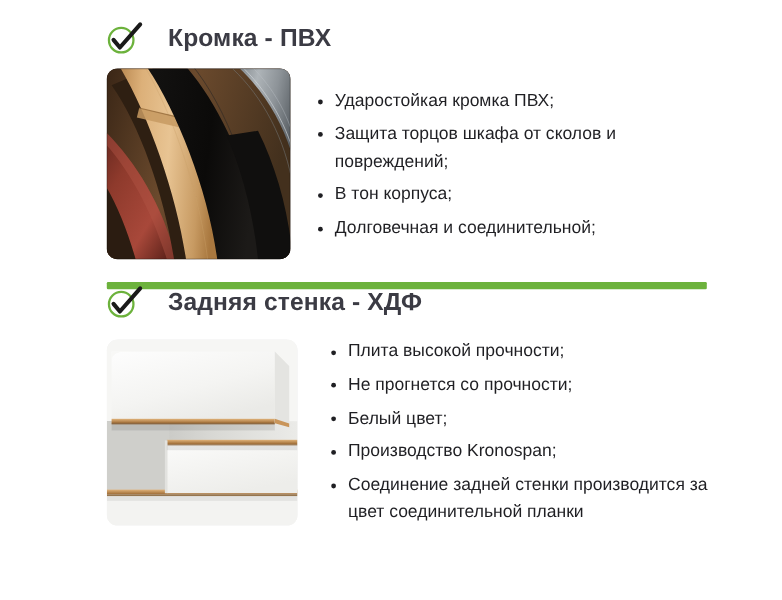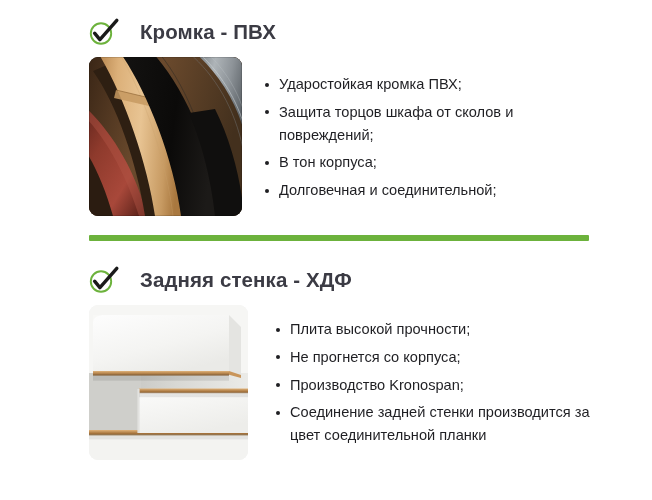--- a/index.html
+++ b/index.html
@@ -23,21 +23,21 @@
     box-sizing: border-box;
   }
 
   
   .section {
     position: absolute;
     left: 0;
     width: 652px;
   }
   #section-edge  { top: 14px; }
-  #section-back  { top: 262px; }
+  #section-back  { top: 234px; }
 
   
   .heading-row {
     display: flex;
     align-items: center;
     padding-left: 88px;
     height: 36px;
   }
 
   .check-badge {
@@ -298,21 +298,22 @@
           <path d="M4 18 C 4 12, 10 10, 16 10 L 4 10 Z" fill="#f8f8f6"></path>
 
           <rect x="4" y="70.7" width="136" height="5" fill="#00000018"></rect>
           <rect x="50" y="88.2" width="109" height="4" fill="#00000014"></rect>
           <rect x="0" y="130.4" width="159" height="4" fill="#00000010"></rect>
         </svg>
       </div>
 
       <ul class="feature-list" id="list-back">
         <li>Плита высокой прочности;</li>
-        <li>Не прогнется со корпуса;</li>
+        <li>Не прогнется со прочности;</li>
+        <li>Белый цвет;</li>
         <li>Производство Kronospan;</li>
         <li>Соединение задней стенки производится за цвет соединительной планки</li>
       </ul>
 
     </div>
   </div>
 
 </div>
 
 </body></html>

